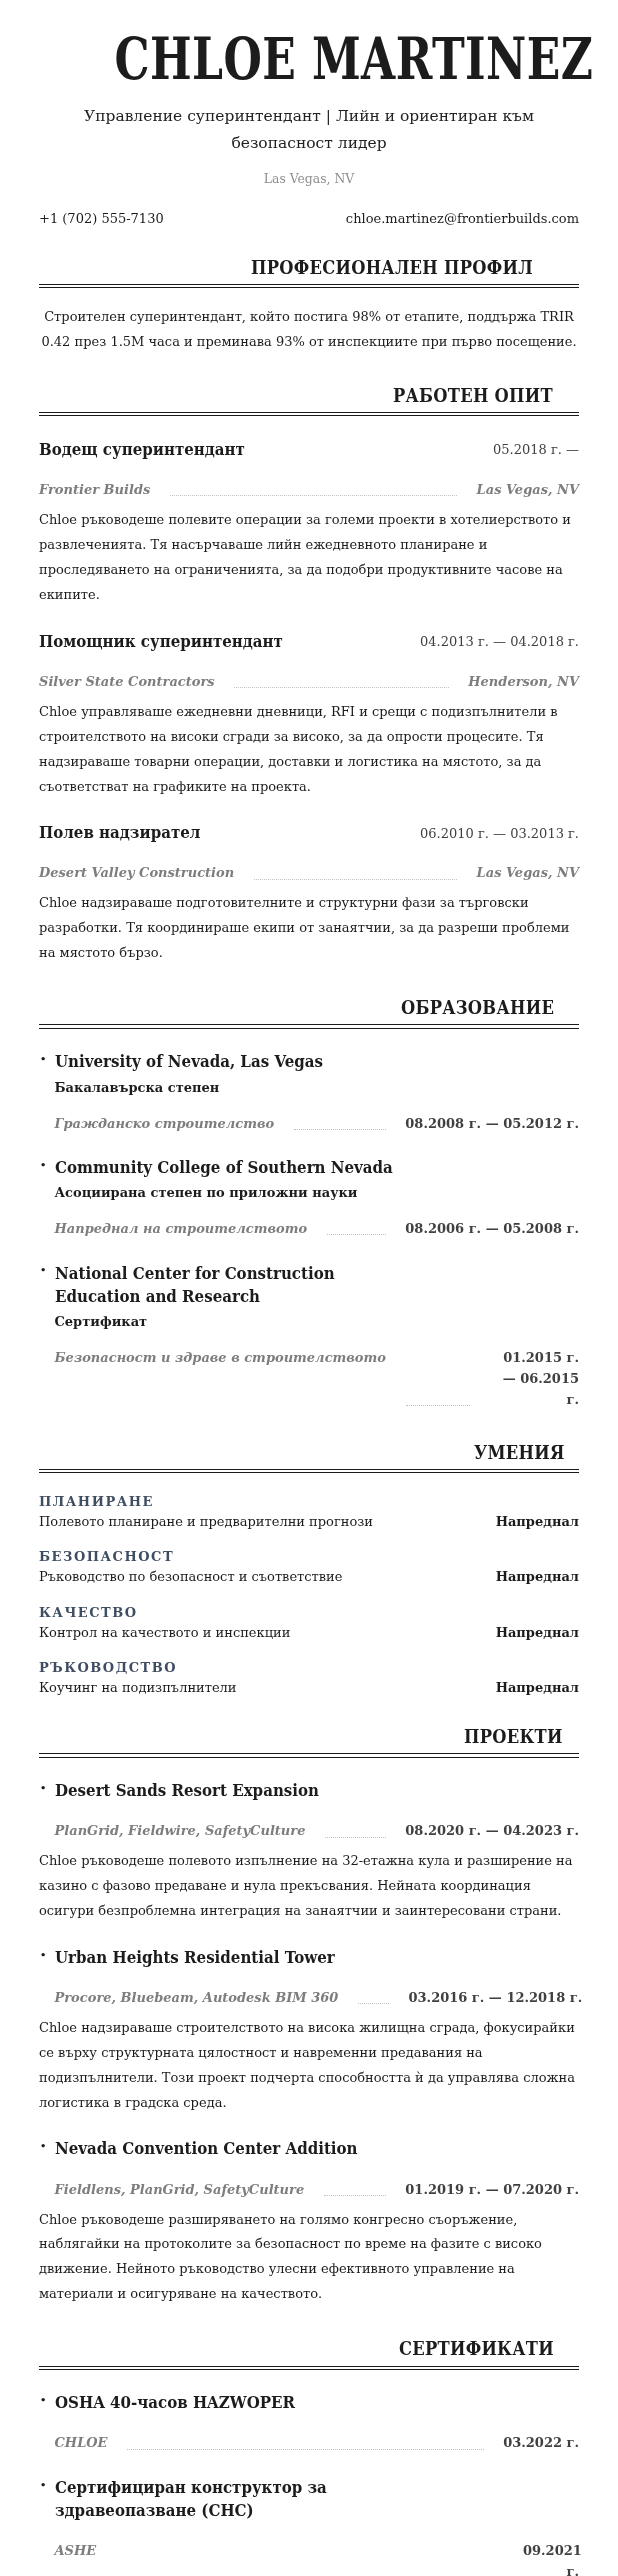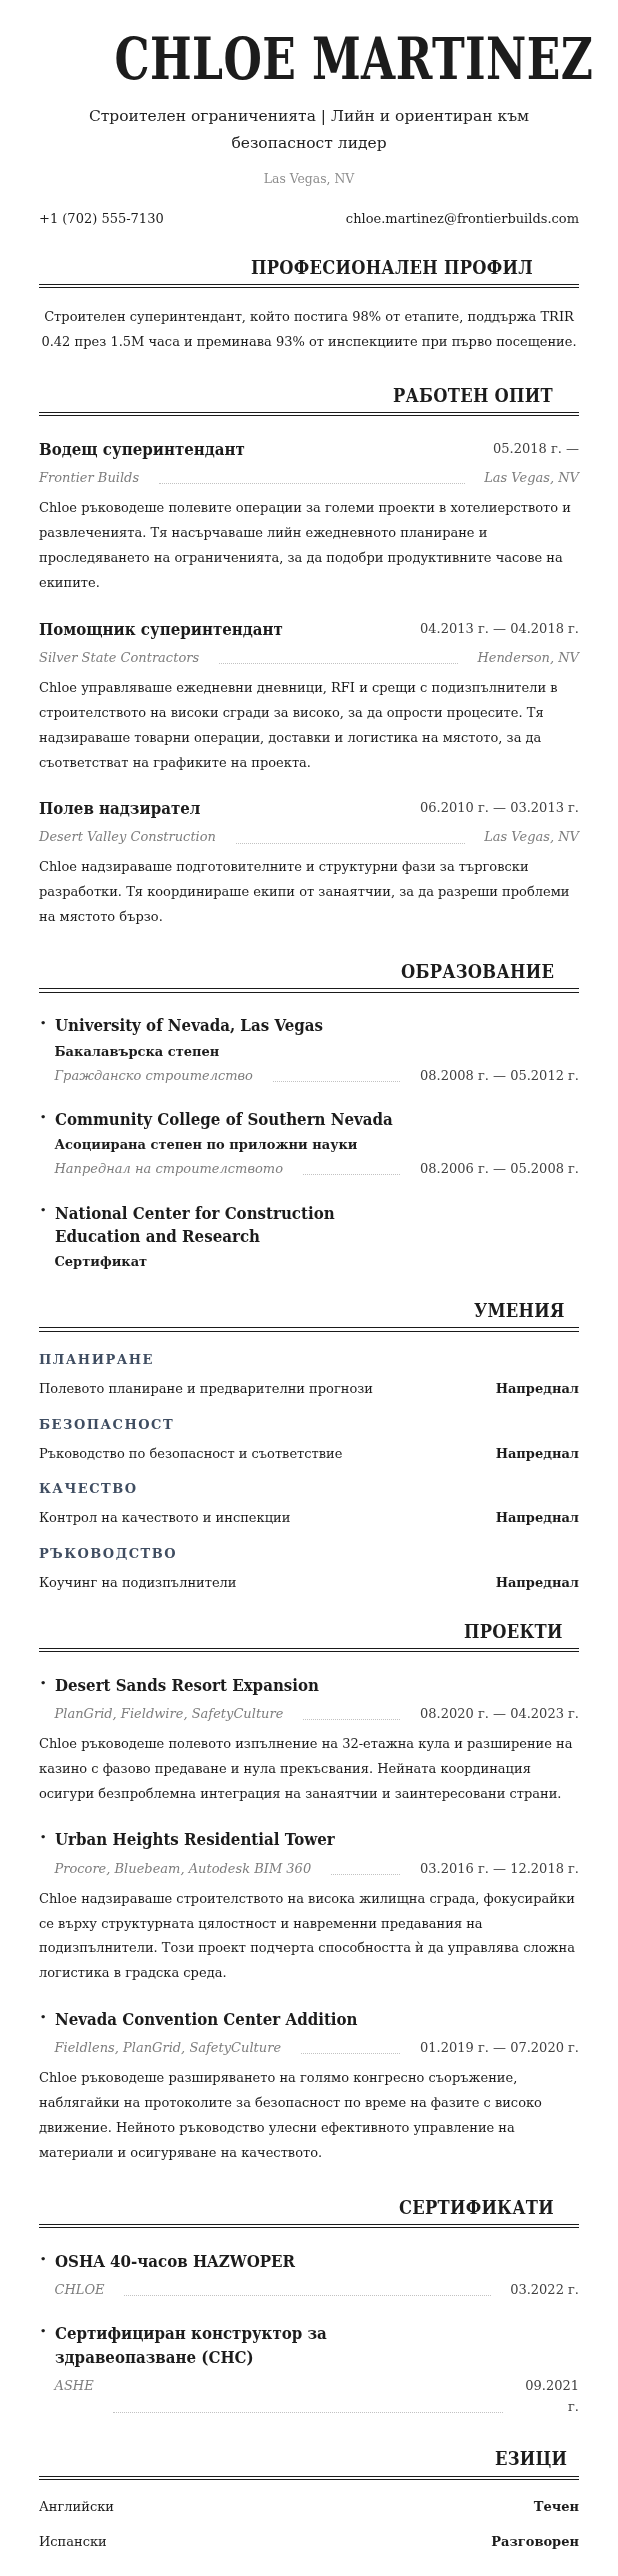--- a/index.html
+++ b/index.html
@@ -52,65 +52,65 @@
     text-align: right;
   }
   .sec-h .cond { display:inline-block; transform: scaleX(0.86); transform-origin: left center; white-space: nowrap; }
   .rule { height: 2.1px; border-top: 1.5px solid #1a1a1a; border-bottom: 0.5px solid #1a1a1a; }
   .sec-body { margin-top: 15.5px; }
 
   .para { font-size: 13px; line-height: 1.95; margin: 0; text-align: center; }
 
   
   .item { margin-top: 21.6px; }
-  .item-head { display: flex; justify-content: space-between; align-items: center; }
+  .item-head { display: flex; justify-content: space-between; align-items: flex-end; }
   .ititle {
     font-size: 16px;
     font-weight: 700;
     line-height: 1.45;
     max-width: 371px;
   }
   .ititle .cond { display:inline-block; transform: scaleX(0.94); transform-origin: left center; }
   .bullet { position: relative; padding-left: 15.5px; }
   .bullet::before { content: "•"; position: absolute; left: 1px; top: 0.18em; font-size: 0.62em; color:#1c1c1c; }
   .dates { font-size: 13px; color: #404040; text-align: right; line-height: 1.6; flex-shrink: 0; }
   .dates.wrap-md { max-width: 89px; }
   .dates.wrap-sm { max-width: 56px; }
 
-  .meta { display: flex; align-items: baseline; margin-top: 7px; }
+  .meta { display: flex; align-items: baseline; margin-top: 19px; font-weight: bold; }
   .meta.indent { padding-left: 15.5px; }
   .m-left { font-style: italic; color: #7d7d7d; font-size: 13px; flex-shrink: 0; line-height: 1.6; }
   .leader { flex: 1; align-self: flex-end; border-bottom: 1.5px dotted #c2c2c2; margin: 0 19.6px 4.6px 19.6px; min-width: 31px; }
   .m-right { font-style: italic; color: #7d7d7d; font-size: 13px; text-align: right; line-height: 1.6; }
 
   .degree { font-size: 13px; font-weight: 700; margin-top: 6.2px; padding-left: 15.5px; }
   .desc { font-size: 13px; line-height: 1.92; margin-top: 7.2px; }
 
   
   .skill-cat {
     margin-top: 20.6px;
     font-size: 13px;
     font-weight: 700;
     letter-spacing: 1.5px;
     color: #3f4d61;
   }
-  .kv-row { display: flex; justify-content: space-between; align-items: baseline; margin-top: 14px; }
+  .kv-row { display: flex; justify-content: space-between; align-items: baseline; margin-top: 5px; }
   .kv-name { font-size: 13px; }
   .kv-level { font-size: 13px; font-weight: 700; }
 
   .lang-row { margin-top: 19.6px; }
 </style>
 </head>
 <body>
 
 <div class="page">
 
   <div class="hdr">
     <h1 class="name">CHLOE MARTINEZ</h1>
-    <div class="subtitle">Строителен ограниченията | Лийн и ориентиран към безопасност лидер</div>
+    <div class="subtitle">Управление суперинтендант | Лийн и ориентиран към безопасност лидер</div>
     <div class="loc">Las Vegas, NV</div>
   </div>
   <div class="contact">
     <span>+1 (702) 555-7130</span>
     <span>chloe.martinez@frontierbuilds.com</span>
   </div>
 
   <div class="section">
     <h2 class="sec-h"><span class="cond">ПРОФЕСИОНАЛЕН ПРОФИЛ</span></h2>
     <div class="rule"></div>
@@ -189,20 +189,25 @@
         <span class="leader"></span>
         <span class="dates">08.2006 г. — 05.2008 г.</span>
       </div>
     </div>
 
     <div class="item">
       <div class="item-head">
         <div class="ititle bullet"><span class="cond">National Center for Construction Education and Research</span></div>
       </div>
       <div class="degree">Сертификат</div>
+      <div class="meta indent">
+        <span class="m-left">Безопасност и здраве в строителството</span>
+        <span class="leader"></span>
+        <span class="dates wrap-md">01.2015 г. — 06.2015 г.</span>
+      </div>
     </div>
   </div>
 
   <div class="section">
     <h2 class="sec-h"><span class="cond">УМЕНИЯ</span></h2>
     <div class="rule"></div>
 
     <div>
       <div class="skill-cat">ПЛАНИРАНЕ</div>
       <div class="kv-row">

